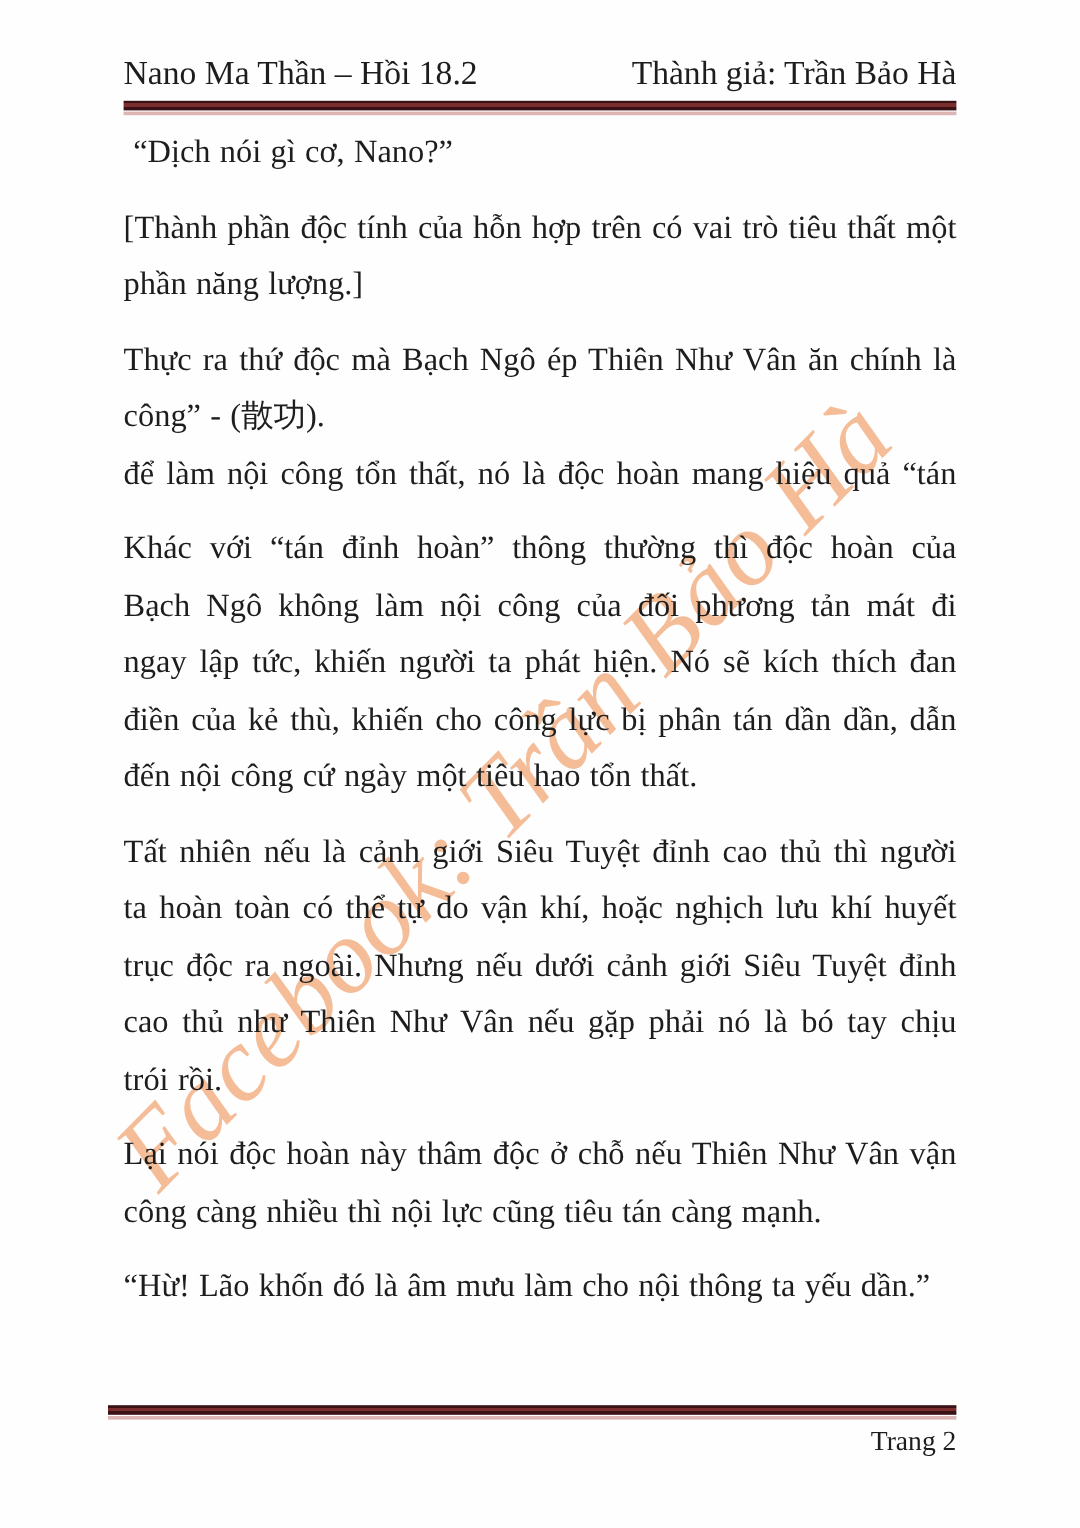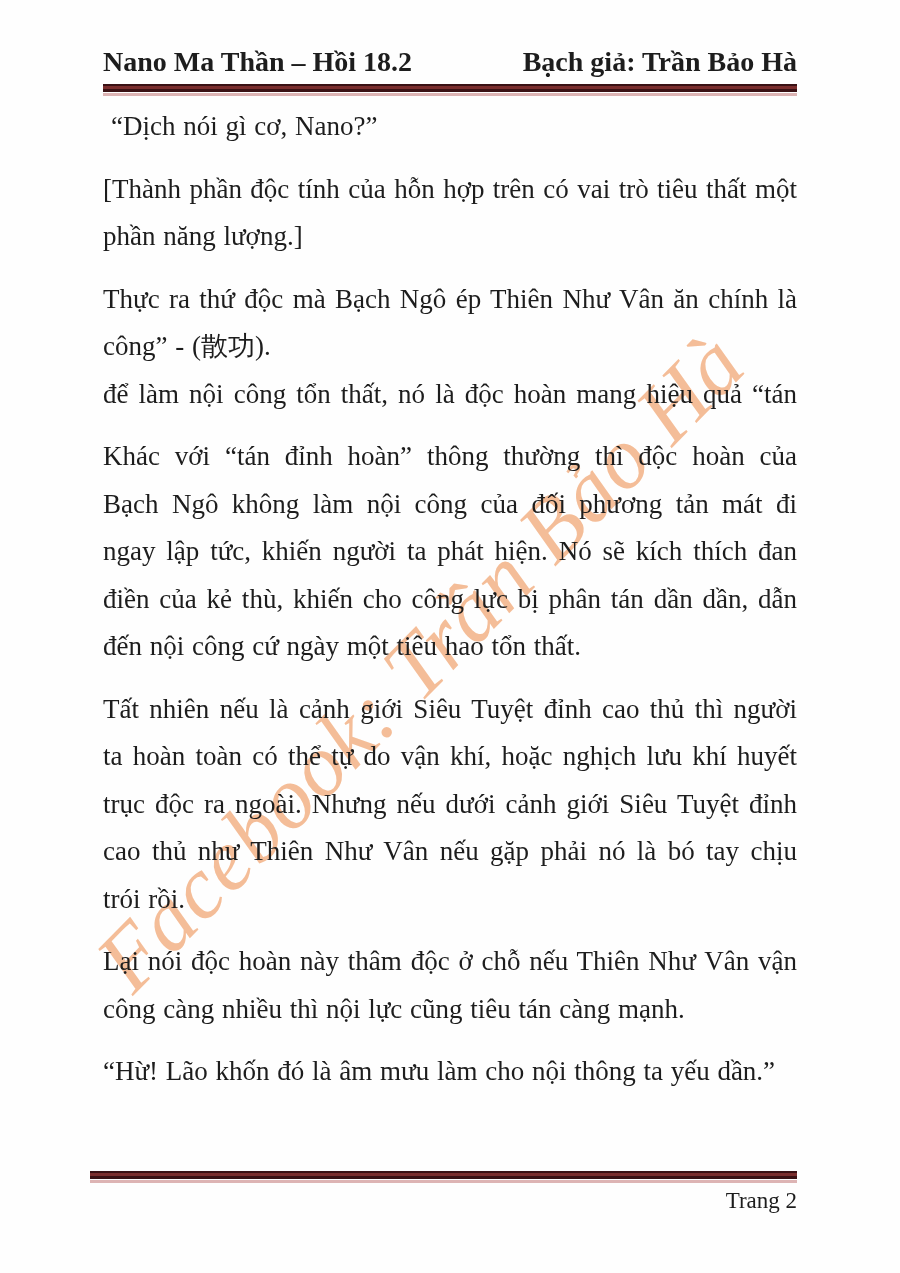--- a/index.html
+++ b/index.html
@@ -19,21 +19,21 @@
     font-size:88px; font-style:italic; white-space:nowrap;
     color:var(--watermark-color,#ee9050);
     opacity:0.58;
     letter-spacing:1px;
     pointer-events:none;
   }
   
   .header {
     display:flex; justify-content:space-between; align-items:flex-end;
     padding-top:44px;
-    font-size:28px; line-height:35px;font-weight:bold;
+    font-size:28px; line-height:35px;
   }
   .rule-dark {
     height:8px; margin-top:5px;
     background:linear-gradient(to bottom,
       var(--rule-dark,#3a1114) 0 25%,
       var(--rule-mid,#7a2d2d) 25% 62%,
       var(--rule-dark,#3a1114) 62% 100%);
   }
   .rule-light { height:3px; margin-top:1px; background:var(--rule-light,#ddb4b4); }
   
@@ -53,21 +53,21 @@
 </head>
 <body>
 
 <div class="page">
 
   <div class="watermark">Facebook: Trần Bảo Hà</div>
 
   <div class="inner">
     <div class="header">
       <span>Nano Ma Thần – Hồi 18.2</span>
-      <span>Bạch giả: Trần Bảo Hà</span>
+      <span>Thành giả: Trần Bảo Hà</span>
     </div>
     <div class="rule-dark"></div>
     <div class="rule-light"></div>
 
     <div class="content" id="paragraphs">
         <div class="para indent">
           <div class="line last">“Dịch nói gì cơ, Nano?”</div>
         </div>
         <div class="para">
           <div class="line">[Thành phần độc tính của hỗn hợp trên có vai trò tiêu thất một</div>

